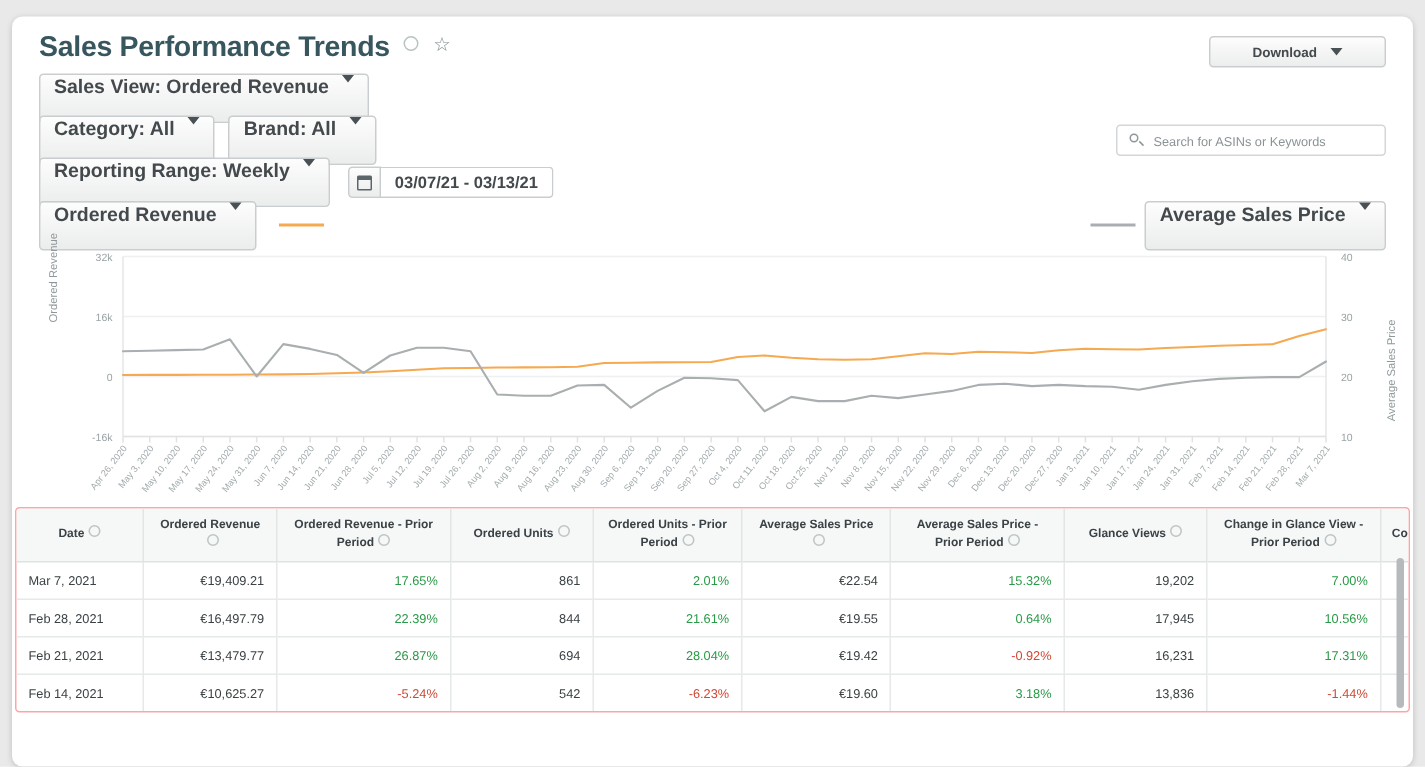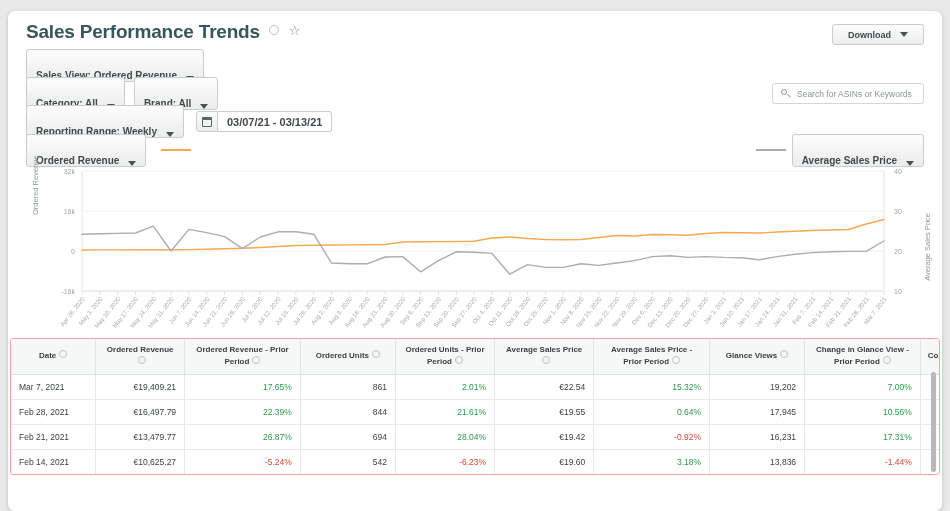--- a/index.html
+++ b/index.html
@@ -47,21 +47,21 @@
   }
   .star-icon {
     display: inline-block;
     color: #7e8b8f;
     font-size: 13px;
     line-height: 10px;
   }
   .download-btn {
     position: absolute;
     right: 18px; top: 13px;
-    width: 92px; height: 21px;
+    width: 118px; height: 21px;
     background: linear-gradient(#fdfdfd,#eceded);
     border: 1px solid #c9cdcf;
     border-radius: 3px;
     font-size: 9px;
     font-weight: bold;
     color: #43494c;
     display: flex;
     align-items: center;
     justify-content: center;
     box-sizing: border-box;
@@ -82,25 +82,25 @@
     display: flex;
     align-items: center;
     margin-bottom: 7px;
     height: 21px;
   }
   .pill {
     height: 33px;
     background: linear-gradient(#fdfdfd,#ebecec);
     border: 1px solid #c9cdcf;
     border-radius: 3px;
-    font-size: 10px;
+    font-size: 13px;
     font-weight: bold;
     color: #43494c;
     display: inline-flex;
-    align-items: flex-end;
+    align-items: flex-start;
     padding: 0 9px;
     margin-right: 9px;
     box-sizing: border-box;
     white-space: nowrap;
   }
   .date-box {
     display: inline-flex;
     align-items: stretch;
     height: 21px;
     margin-left: 3px;
@@ -131,21 +131,21 @@
     font-weight: bold;
     color: #43494c;
     display: flex;
     align-items: center;
     padding: 0 9px;
     box-sizing: border-box;
   }
   .search-box {
     position: absolute;
     right: 0; top: 0;
-    width: 152px; height: 21px;
+    width: 180px; height: 21px;
     border: 1px solid #d2d6d8;
     border-radius: 3px;
     background: #fff;
     display: flex;
     align-items: center;
     padding: 0 8px;
     box-sizing: border-box;
   }
   .search-glyph {
     position: relative;

